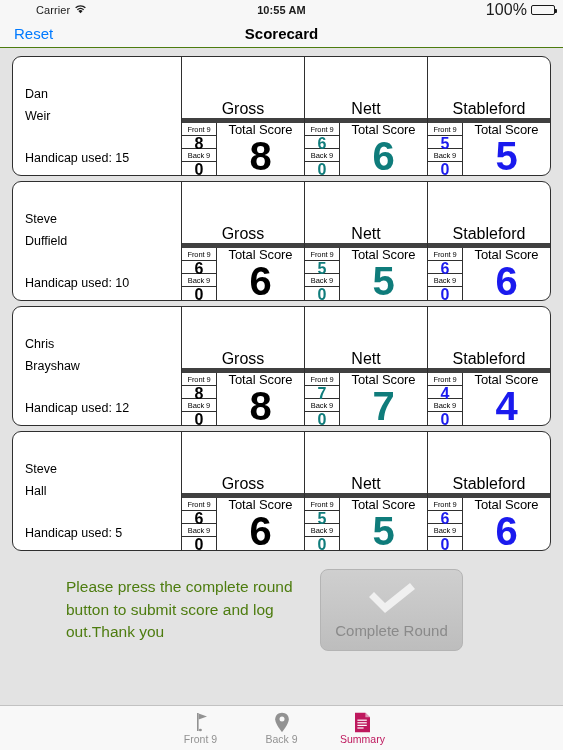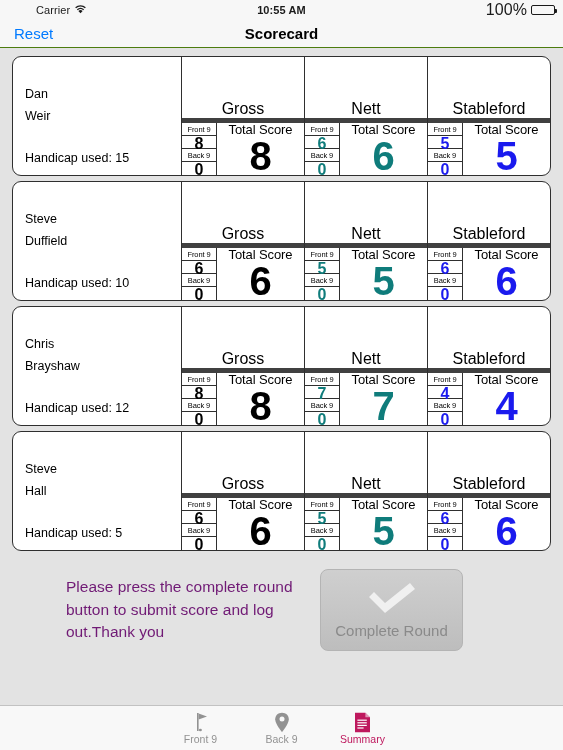--- a/index.html
+++ b/index.html
@@ -255,21 +255,21 @@
   .footer-area {
     display: flex;
     align-items: center;
     padding: 18px 12px 0 12px;
     gap: 10px;
   }
   .instructions {
     flex: 0 0 282px;
     font-size: 15.5px;
     line-height: 1.45;
-    color: #701a75;
+    color: #4d7c0f;
     padding-left: 42px;
   }
   .complete-wrap {
     flex: 1 1 auto;
     display: flex;
     justify-content: flex-start;
     padding-left: 4px;
   }
   .complete-button {
     width: 143px;

